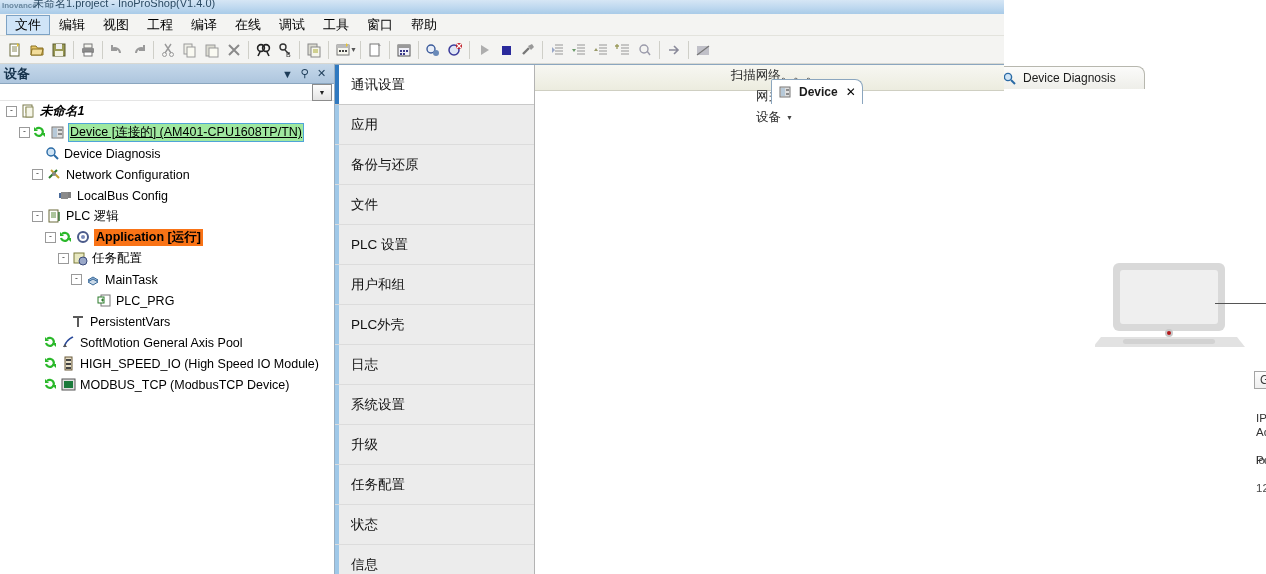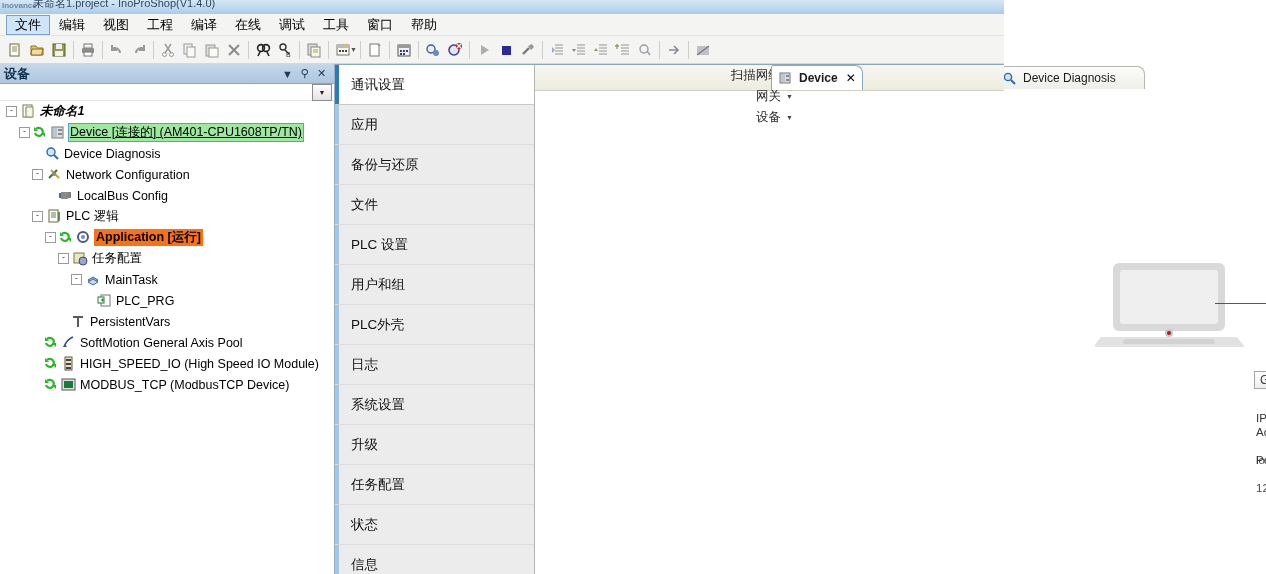--- a/index.html
+++ b/index.html
@@ -76,21 +76,21 @@
   .tabbar{height:26px;background:#f2f2ef;position:relative;border-bottom:1px solid #8ba6bf;}
   .tab{
     position:absolute;top:2px;height:23px;display:flex;align-items:center;
     padding:0 10px 0 6px;box-sizing:border-box;font-size:12px;
     background:linear-gradient(180deg,#fbfbfa,#eeeee9);
     border:1px solid #b7b7ae;border-bottom:none;
     border-radius:2px 8px 0 0;white-space:nowrap;color:#1b1b1b;
   }
   .tab .ti{margin-right:7px;display:inline-flex;align-items:center;}
   .tab.active{
-    background:#fff;border-color:#8ba6bf;z-index:5;height:25px;top:1px;font-weight:bold;
+    background:#fff;border-color:#8ba6bf;z-index:5;height:25px;top:15px;font-weight:bold;
   }
   .tab .closeb{margin-left:8px;font-size:12px;font-weight:bold;color:#000;}
 
   .editor-body{flex:1;display:flex;position:relative;background:#fff;}
 
   
   .navcol{
     width:200px;background:#ececec;border-right:1px solid #b3b3b3;
     box-sizing:border-box;position:relative;
   }

